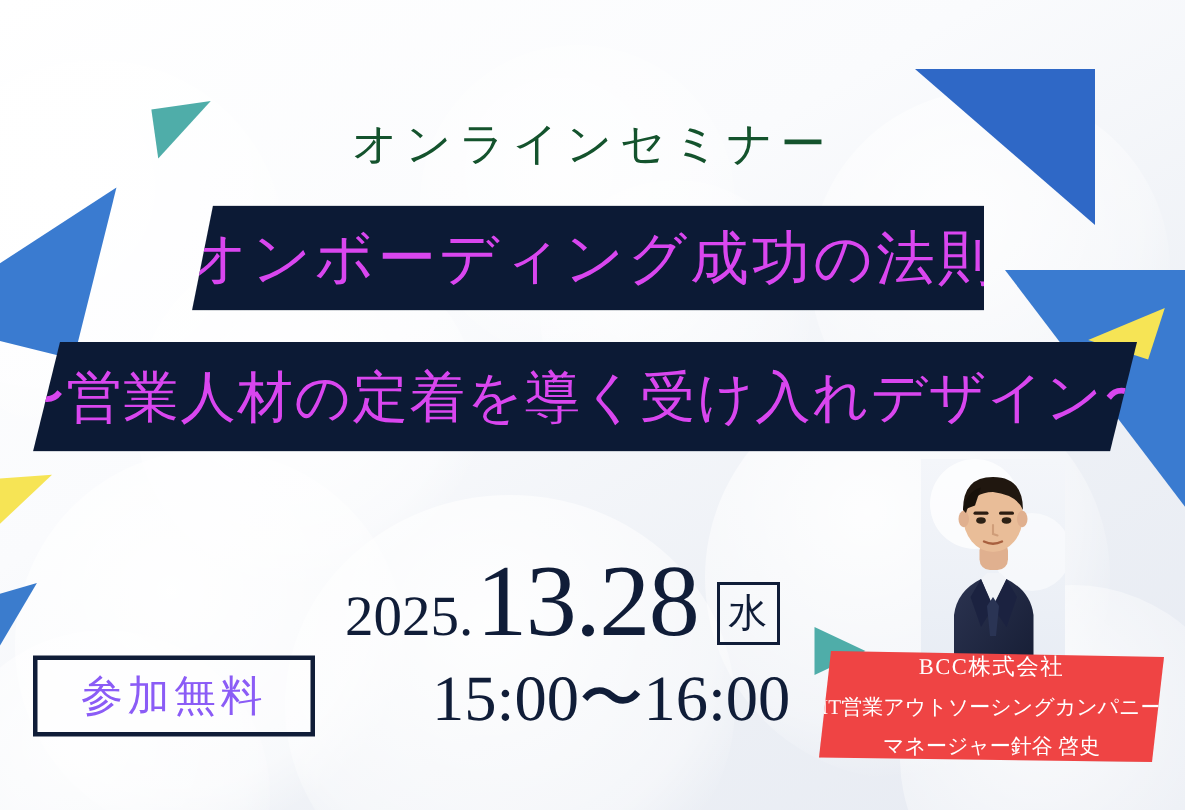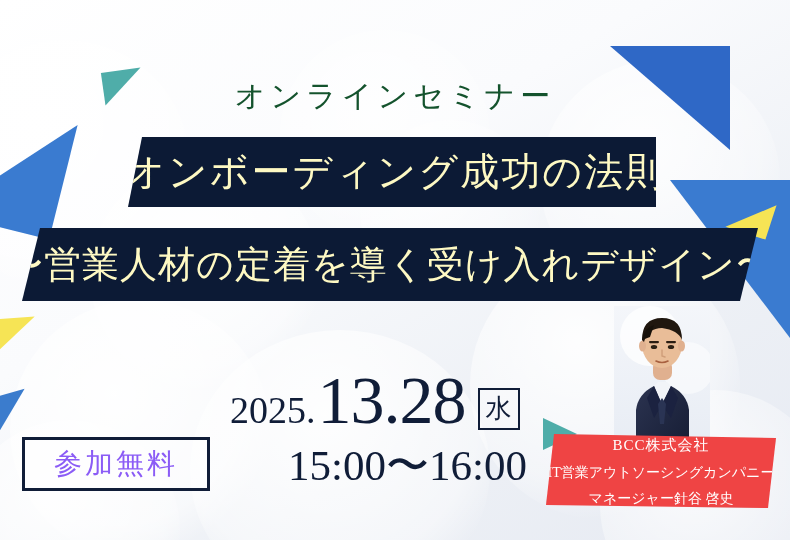--- a/index.html
+++ b/index.html
@@ -116,21 +116,21 @@
     font-size: 30px;
     letter-spacing: 5px;
     color: #14532d;
     font-weight: 400;
   }
 
   
   .banner {
     position: absolute;
     background: #0c1a35;
-    color: #fef9c3;
+    color: #d946ef;
     display: flex;
     align-items: center;
     justify-content: center;
     white-space: nowrap;
     box-shadow: 0 2px 10px rgba(18,30,56,.22);
   }
   .banner-1 {
     left: 128px; top: 137px;
     width: 528px; height: 70px;
     clip-path: polygon(14px 0, 100% 0, 100% 100%, 0 100%);

